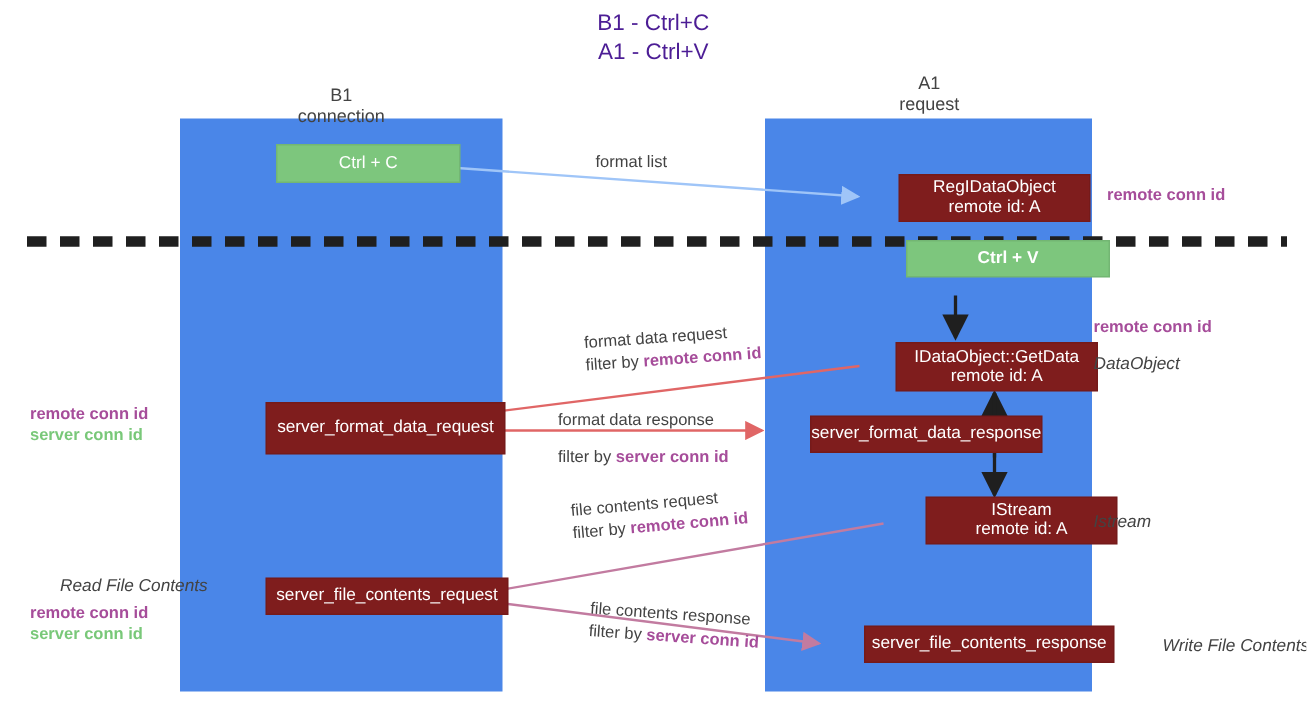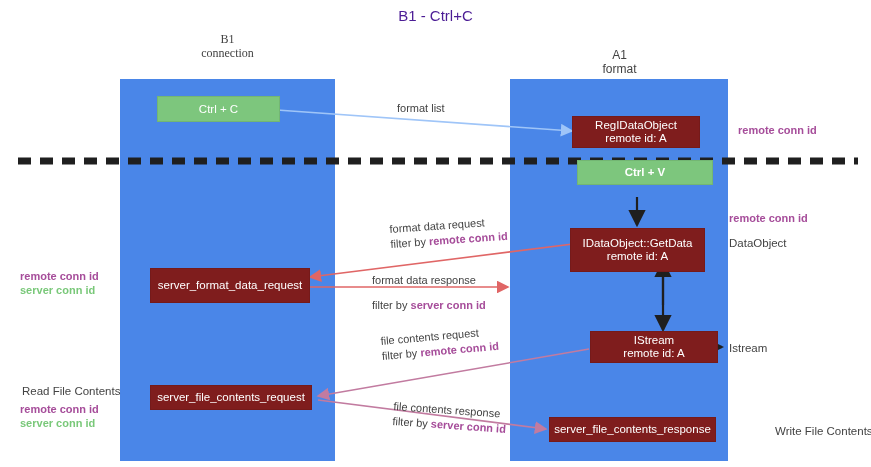--- a/index.html
+++ b/index.html
@@ -51,20 +51,21 @@
     box-sizing: border-box;
     display: flex;
     flex-direction: column;
     align-items: center;
     justify-content: center;
     text-align: center;
     color: #ffffff;
     font-size: 11.5px;
     line-height: 13px;
     border: 1px solid rgba(0,0,0,0.08);
+    margin-left: 27px;
   }
   .node.green { background: #7dc67d; }
   .node.orange { background: #fbb martin; }
   .node.orange { background: #7f1d1d; }
   .node .l2 { font-size: 11.5px; }
 
   
   .sidelabel {
     font-size: 11px;
     line-height: 14px;
@@ -79,41 +80,43 @@
     color: #434343;
     white-space: nowrap;
   }
   .edgelabel.rot { transform-origin: left top; }
 
   .righttext {
     font-size: 11.5px;
     color: #434343;
     line-height: 14px;
     white-space: nowrap;
+    font-style: italic;
   }
 </style>
 </head>
 <body>
 
 <div id="canvas">
 
   <div class="abs title">
     <div>B1 - Ctrl+C</div>
+    <div>A1 - Ctrl+V</div>
   </div>
 
   <div class="abs lane" style="left:120px; top:79px; width:215px; height:382px;"></div>
   <div class="abs lane" style="left:510px; top:79px; width:218px; height:382px;"></div>
 
-  <div class="abs colhead" style="left:150px; top:32px; width:155px;font-family:Liberation Serif, serif;">
+  <div class="abs colhead" style="left:150px; top:56px; width:155px;">
     <div>B1</div>
     <div>connection</div>
   </div>
   <div class="abs colhead" style="left:542px; top:48px; width:155px;">
     <div>A1</div>
-    <div>format</div>
+    <div>request</div>
   </div>
 
   <svg id="wires" viewBox="0 0 871 467">
     <defs>
       <marker id="ah-blue" markerWidth="8" markerHeight="8" refX="7" refY="4" orient="auto">
         <path d="M0,0 L8,4 L0,8 z" fill="#9fc5f8"></path>
       </marker>
       <marker id="ah-red" markerWidth="8" markerHeight="8" refX="7" refY="4" orient="auto">
         <path d="M0,0 L8,4 L0,8 z" fill="#e06666"></path>
       </marker>
@@ -152,29 +155,32 @@
 
   <div class="abs node orange" style="left:572px; top:116px; width:128px; height:32px;">
     <span>RegIDataObject</span>
     <span class="l2">remote id: A</span>
   </div>
 
   <div class="abs node green" style="left:577px; top:160px; width:136px; height:25px;font-weight:bold;">
     <span>Ctrl + V</span>
   </div>
 
-  <div class="abs node orange" style="left:570px; top:228px; width:135px; height:44px;">
+  <div class="abs node orange" style="left:570px; top:228px; width:135px; height:33px;">
     <span>IDataObject::GetData</span>
     <span class="l2">remote id: A</span>
   </div>
 
   <div class="abs node orange" style="left:150px; top:268px; width:160px; height:35px;">
     <span>server_format_data_request</span>
   </div>
 
+  <div class="abs node orange" style="left:513px; top:277px; width:155px; height:25px;">
+    <span>server_format_data_response</span>
+  </div>
 
   <div class="abs node orange" style="left:590px; top:331px; width:128px; height:32px;">
     <span>IStream</span>
     <span class="l2">remote id: A</span>
   </div>
 
   <div class="abs node orange" style="left:549px; top:417px; width:167px; height:25px;">
     <span>server_file_contents_response</span>
   </div>
 
@@ -232,21 +238,21 @@
 
   <div class="abs righttext" style="left:775px; top:424px;">
     <span>Write File Contents</span>
   </div>
 
   <div class="abs sidelabel" style="left:20px; top:269px;">
     <div class="remote-id">remote conn id</div>
     <div class="server-id">server conn id</div>
   </div>
 
-  <div class="abs righttext" style="left:22px; top:384px;">
+  <div class="abs righttext" style="left:40px; top:384px;">
     <span>Read File Contents</span>
   </div>
 
   <div class="abs sidelabel" style="left:20px; top:402px;">
     <div class="remote-id">remote conn id</div>
     <div class="server-id">server conn id</div>
   </div>
 
 </div>
 

